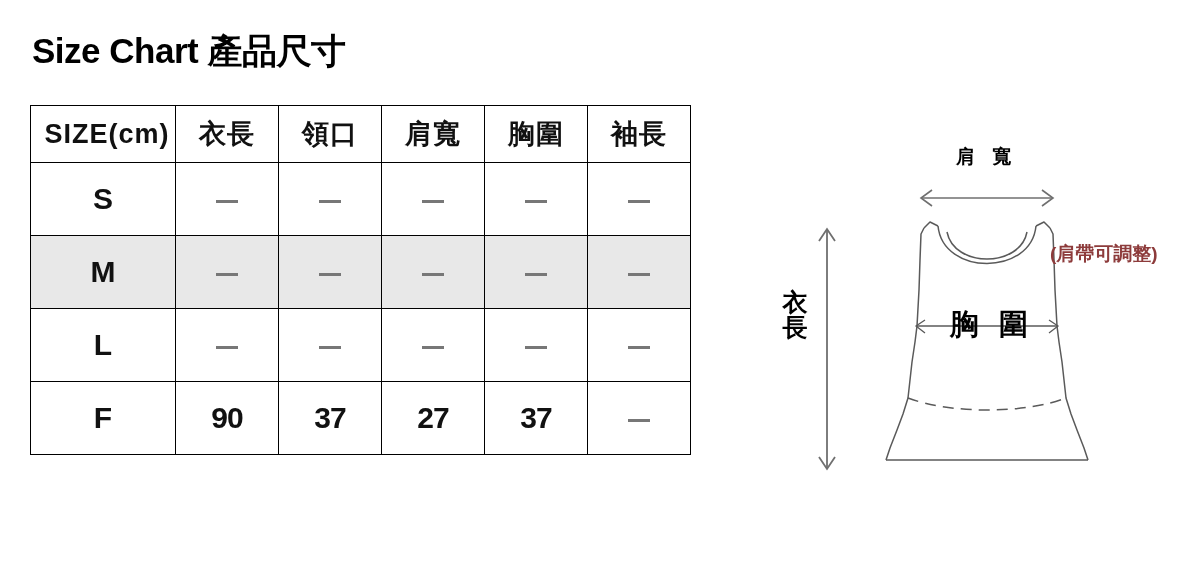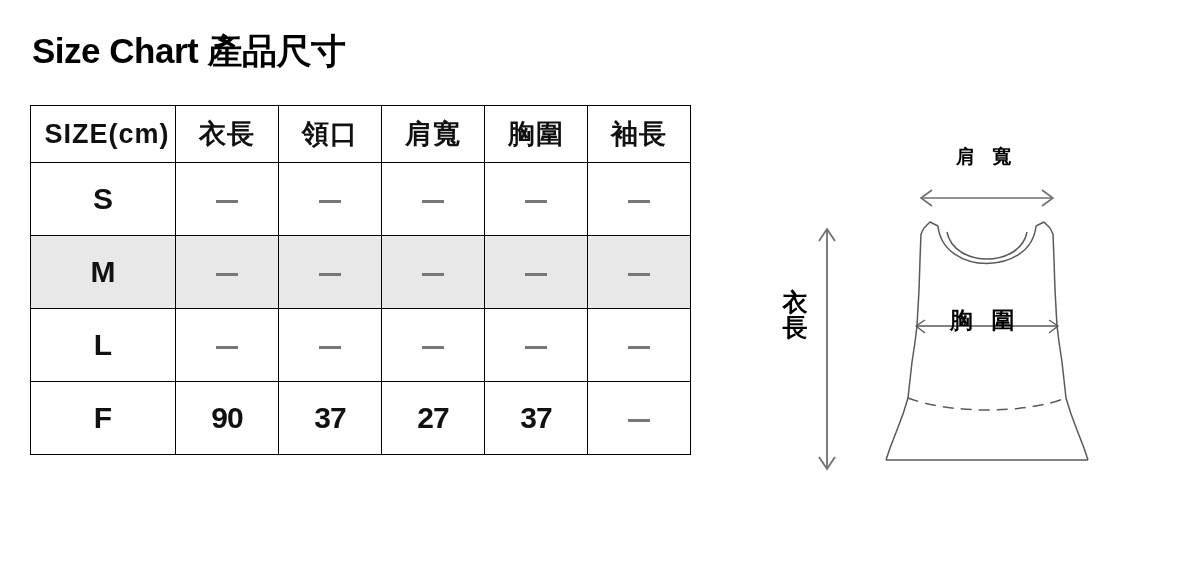--- a/index.html
+++ b/index.html
@@ -106,21 +106,21 @@
   }
   #label-shoulder {
     left: 216px;
     top: 14px;
     font-size: 19px;
     letter-spacing: 6px;
   }
   #label-bust {
     left: 210px;
     top: 175px;
-    font-size: 23px;
+    font-size: 29px;
     letter-spacing: 6px;
   }
   #label-length {
     left: 40px;
     top: 160px;
     font-size: 25px;
     line-height: 1.0;
     width: 30px;
     text-align: center;
     letter-spacing: 0;
@@ -257,14 +257,15 @@
 
   <div class="lbl" id="label-shoulder">肩 寬</div>
 
   <div class="lbl" id="label-bust">胸 圍</div>
 
   <div class="lbl" id="label-length">
     <span>衣</span>
     <span>長</span>
   </div>
 
+  <div class="lbl" id="note-strap">(肩帶可調整)</div>
 
 </div>
 
 </body></html>

